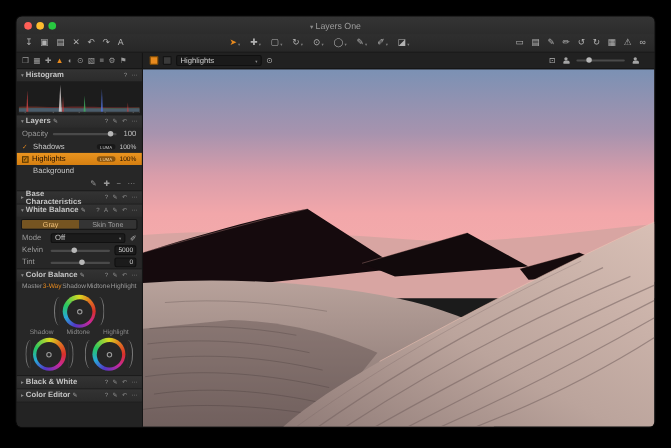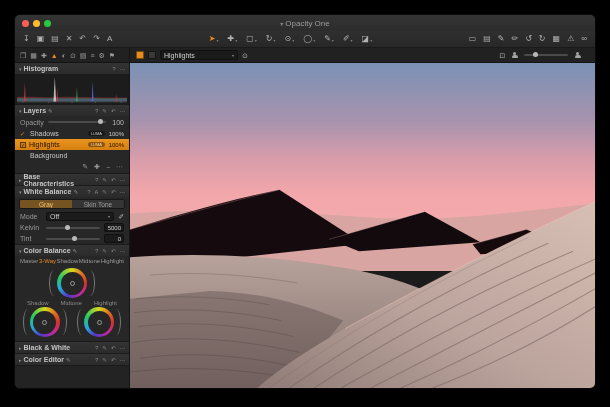--- a/index.html
+++ b/index.html
@@ -130,21 +130,21 @@
 
 <div class="window">
 
   <div class="titlebar">
     <div class="lights">
       <span class="light l-red"></span>
       <span class="light l-yellow"></span>
       <span class="light l-green"></span>
     </div>
     <div class="titlewrap">
-      <span class="chev">▾</span><span>Opacity One</span>
+      <span class="chev">▾</span><span>Layers One</span>
     </div>
   </div>
 
   <div class="toolbar">
     <div class="tgroup">
       <span class="icon">↧</span>
       <span class="icon">▣</span>
       <span class="icon">▤</span>
       <span class="icon">✕</span>
       <span class="icon">↶</span>

